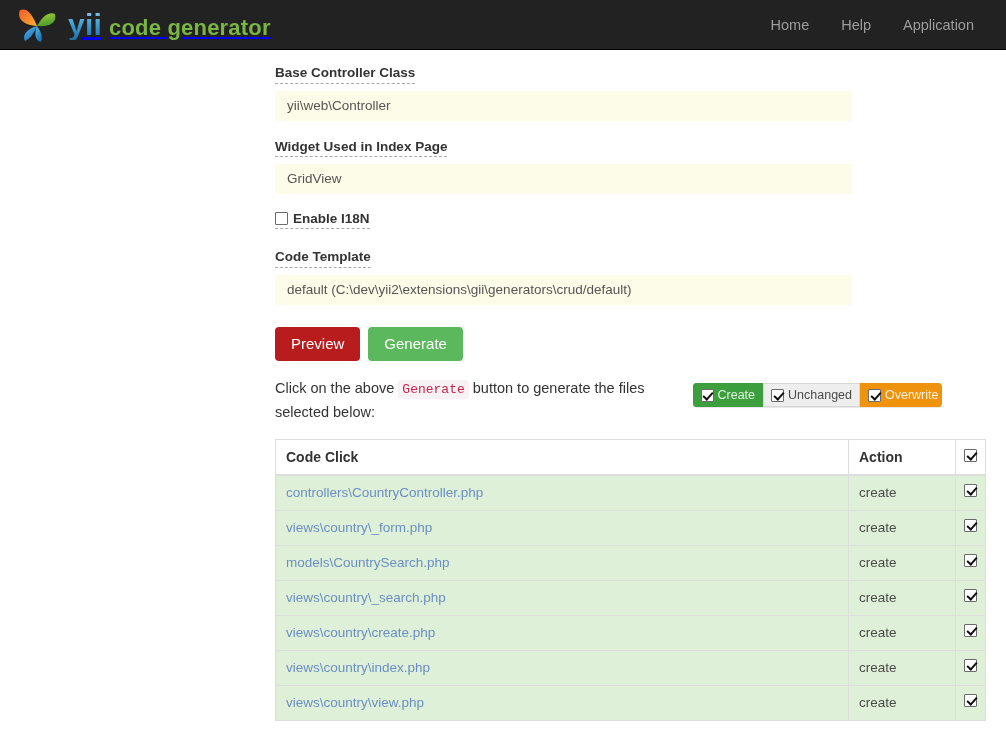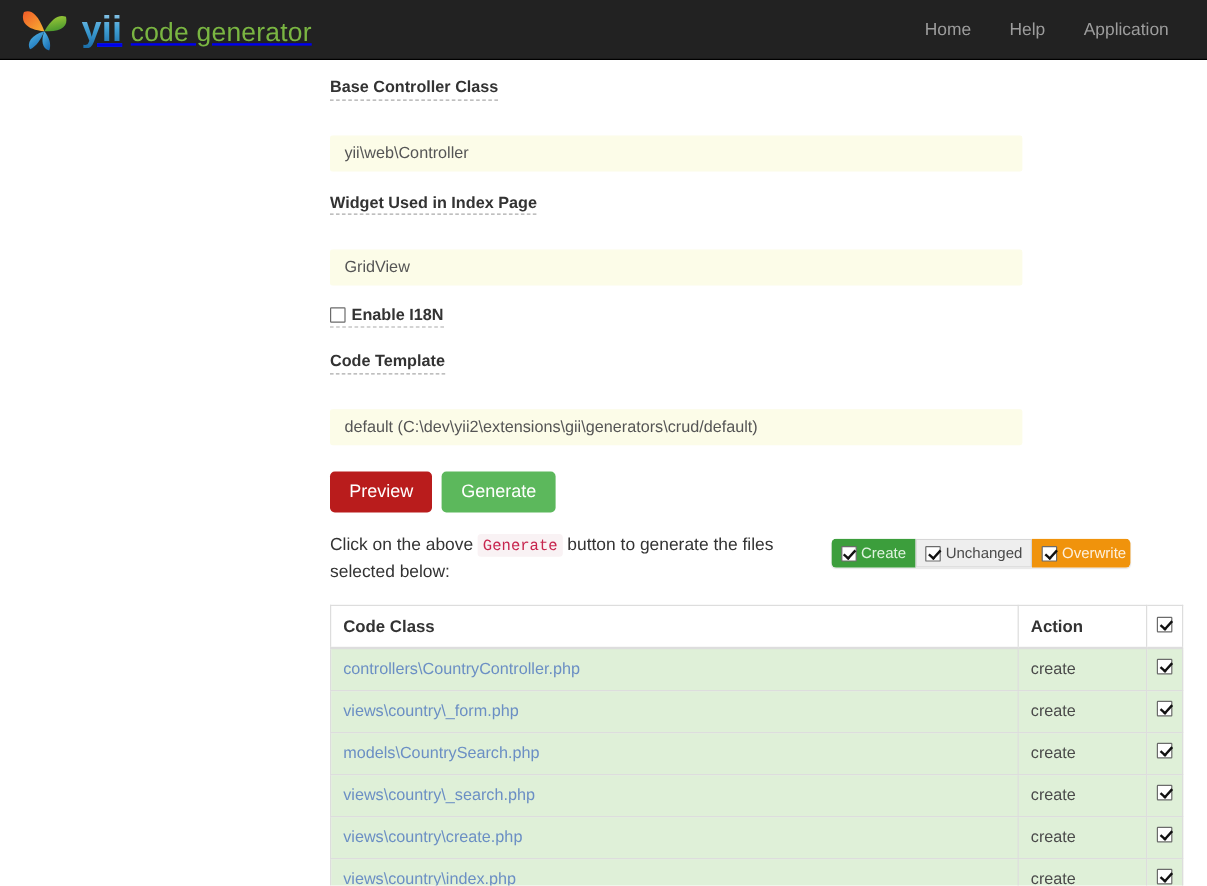--- a/index.html
+++ b/index.html
@@ -45,21 +45,21 @@
     background: linear-gradient(180deg, #8fc7e8 0%, #3f9fd4 48%, #1b6ea8 100%);
     -webkit-background-clip: text;
     background-clip: text;
     color: #3b93cc;
     -webkit-text-fill-color: transparent;
     font-size: 30px;
     font-weight: bold;
   }
   .brand-sub {
     color: #7ab642;
-    font-weight: normal;
+    font-weight: bold;
     font-size: 22px;
   }
   .nav-links { display: flex; align-items: center; gap: 32px; padding-right: 14px; }
   .nav-link {
     color: #9d9d9d;
     text-decoration: none;
     font-size: 14.5px;
     line-height: 50px;
   }
 
@@ -91,21 +91,20 @@
     height: 30px;
     line-height: 30px;
     background: #fcfce8;
     border: 1px solid #fcfce8;
     border-radius: 2px;
     padding: 0 11px;
     font-size: 13.5px;
     color: #555;
     font-family: "Liberation Sans", sans-serif;
     outline: none;
-    margin-top: 22px;
   }
 
   .checkbox-group { margin-bottom: 19px; }
   .checkbox-label {
     display: inline-flex;
     align-items: center;
     gap: 5px;
     font-weight: bold;
     font-size: 13.5px;
     color: #333;
@@ -317,21 +316,21 @@
         <label class="legend-btn legend-overwrite">
           <input class="cb" type="checkbox" checked="" style="">
           <span>Overwrite</span>
         </label>
       </div>
     </div>
 
     <table class="file-table">
       <thead>
         <tr>
-          <th class="col-file">Code Class</th>
+          <th class="col-file">Code Click</th>
           <th class="col-action">Action</th>
           <th class="col-check">
             <input class="cb" type="checkbox" checked="" style="">
           </th>
         </tr>
       </thead>
       <tbody id="file-rows">
           <tr class="status-create">
             <td class="col-file"><a class="file-link" href="#">controllers\CountryController.php</a></td>
             <td class="col-action action-cell">create</td>

